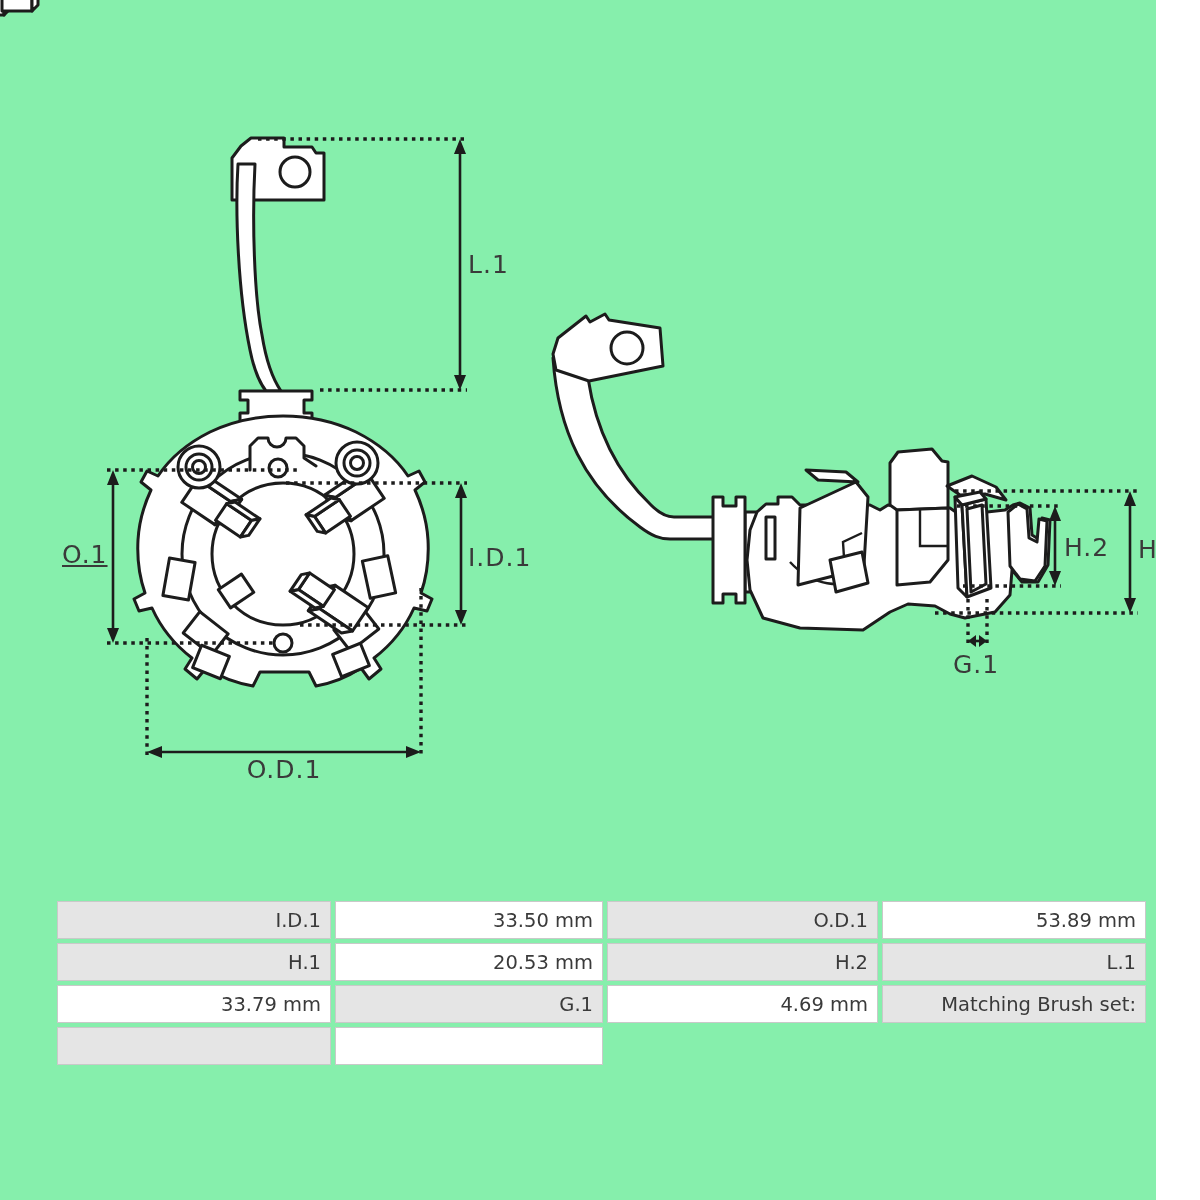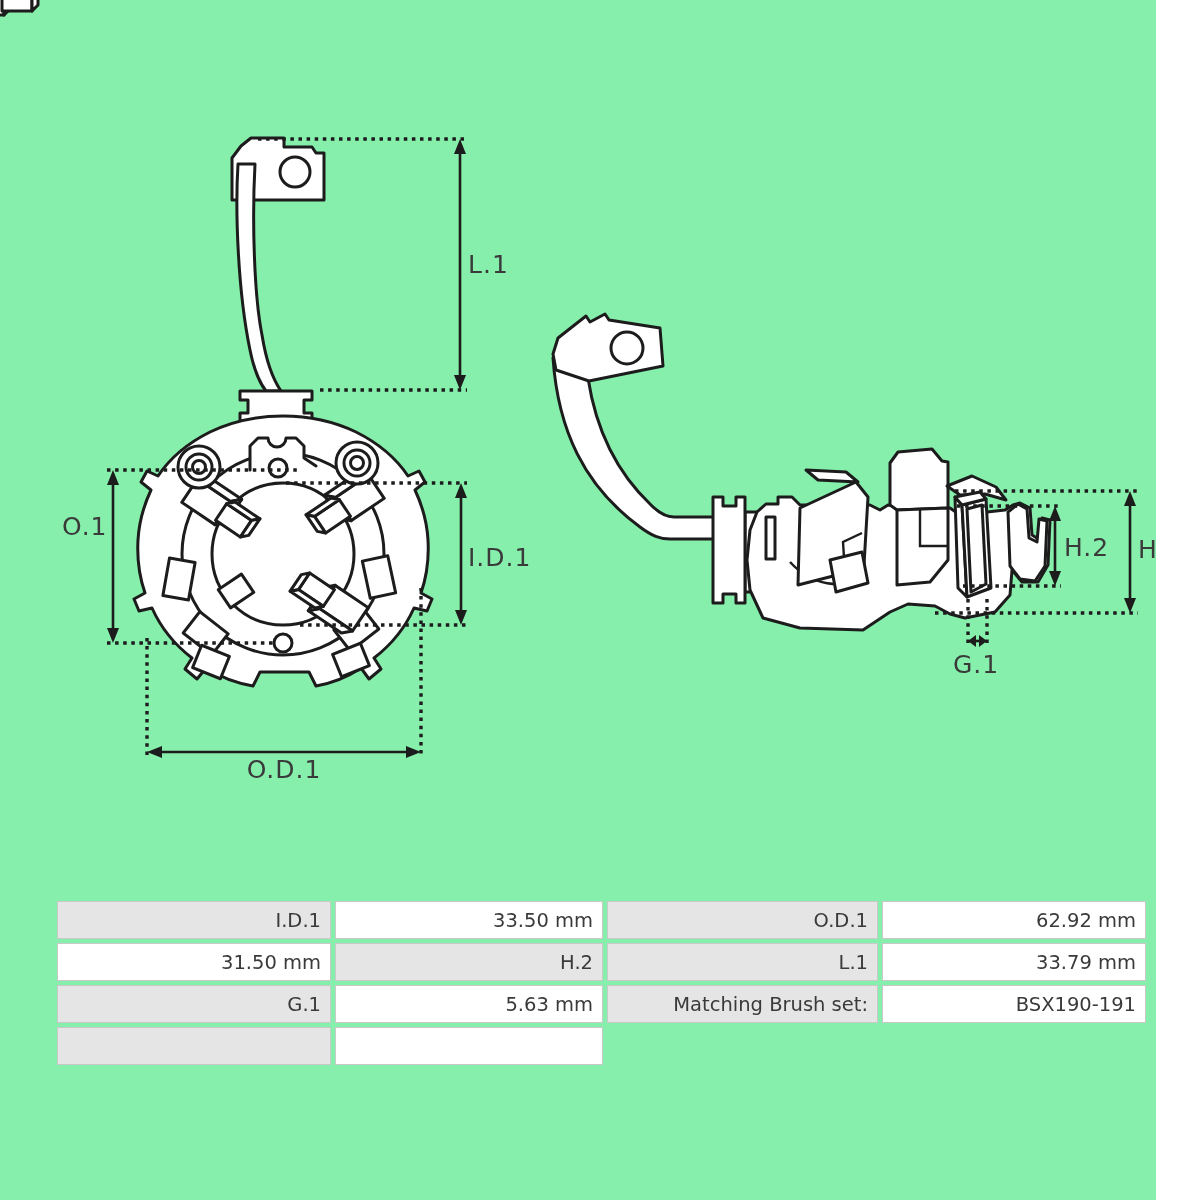--- a/index.html
+++ b/index.html
@@ -161,40 +161,40 @@
 
     <path class="dot" d="M968,599 V647"></path>
     <path class="dot" d="M987,599 V647"></path>
     <line class="dim" x1="971" y1="641" x2="984" y2="641"></line>
     <polygon class="ah" points="968,641 976,635 976,647"></polygon>
     <polygon class="ah" points="987,641 979,635 979,647"></polygon>
   </g>
 </svg>
 
 <div class="dim-label" style="left:468px;top:250px;">L.1</div>
-<div class="dim-label" style="left:62px;top:512px;">O.1</div>
+<div class="dim-label" style="left:62px;top:540px;text-decoration:underline;">O.1</div>
 <div class="dim-label" style="left:468px;top:543px;">I.D.1</div>
 <div class="dim-label ctr" style="left:238px;top:755px;width:92px;">O.D.1</div>
 <div class="dim-label" style="left:1064px;top:533px;">H.2</div>
 <div class="dim-label" style="left:1138px;top:535px;">H.</div>
 <div class="dim-label ctr" style="left:944px;top:650px;width:64px;">G.1</div>
 
 <div class="spec-table">
   <div class="cell lab">I.D.1</div>
   <div class="cell val">33.50 mm</div>
   <div class="cell lab">O.D.1</div>
-  <div class="cell val">62.92 mm</div>
-
-  <div class="cell val">31.50 mm</div>
+  <div class="cell val">53.89 mm</div>
+
+  <div class="cell lab">H.1</div>
+  <div class="cell val">20.53 mm</div>
   <div class="cell lab">H.2</div>
 
   <div class="cell lab">L.1</div>
   <div class="cell val">33.79 mm</div>
   <div class="cell lab">G.1</div>
-  <div class="cell val">5.63 mm</div>
+  <div class="cell val">4.69 mm</div>
 
   <div class="cell lab">Matching Brush set:</div>
-  <div class="cell val">BSX190-191</div>
   <div class="cell lab"></div>
   <div class="cell val"></div>
 </div>
 
 </div>
 
 </body></html>

